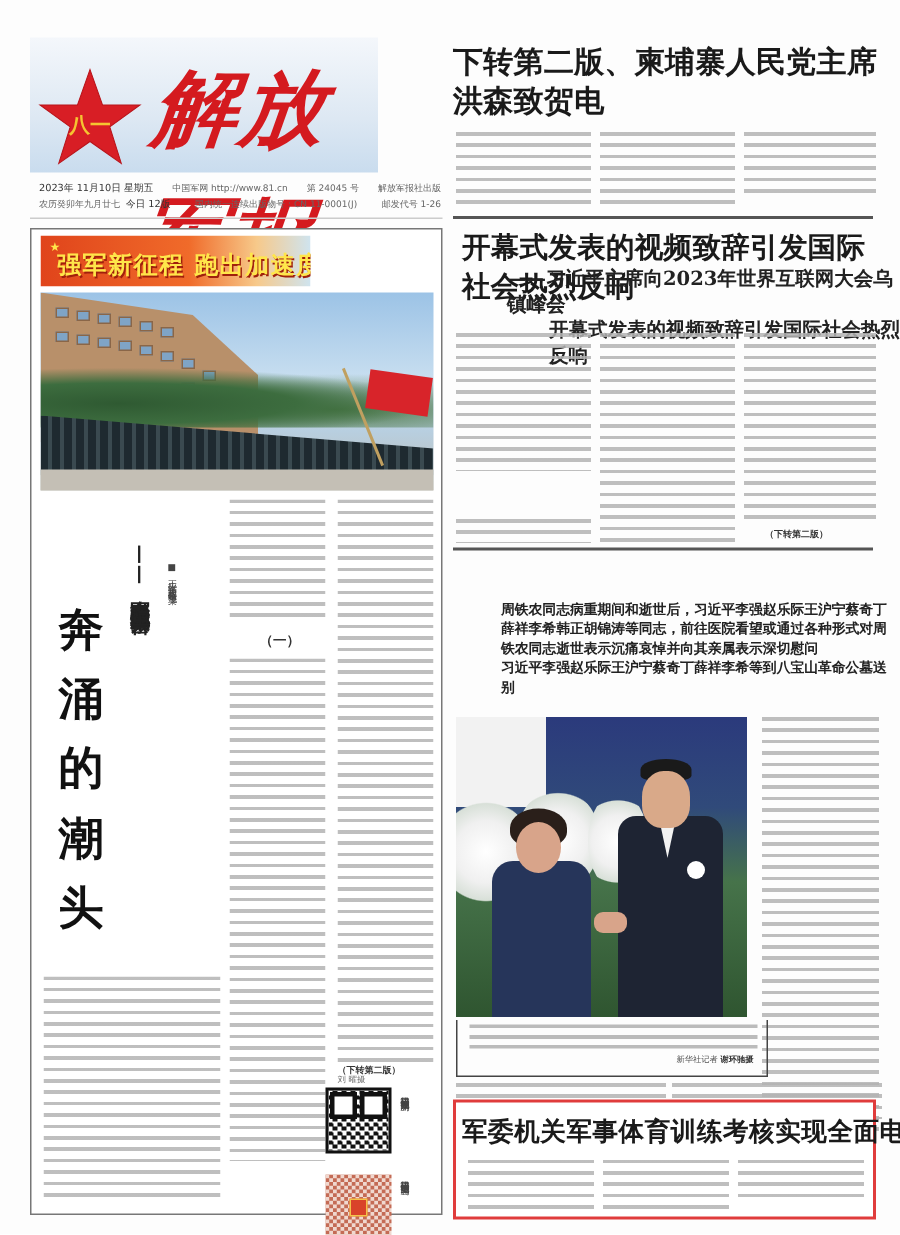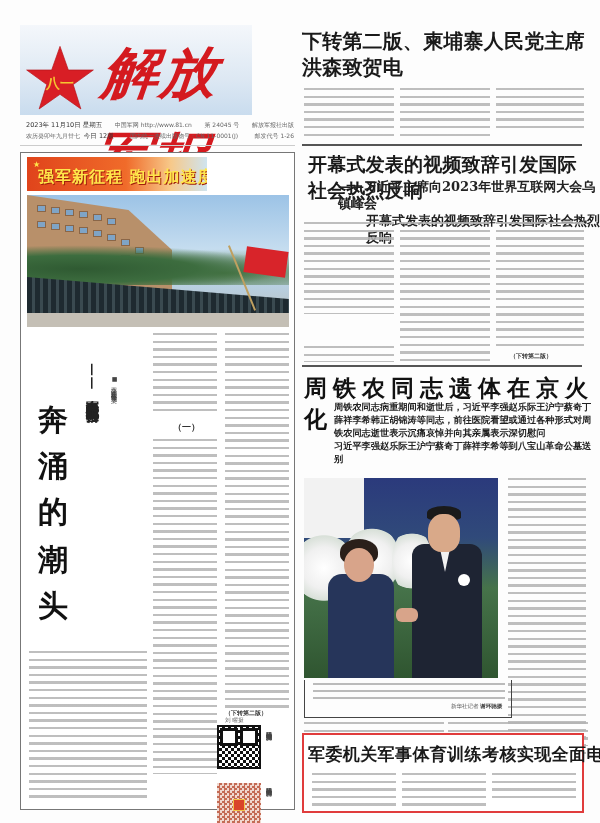--- a/index.html
+++ b/index.html
@@ -231,21 +231,20 @@
     </div>
   <div class="col" style="left:400px;top:222px;width:90px;height:140px">
       <span class="fill"></span>
     </div>
   <div class="col" style="left:496px;top:222px;width:88px;height:128px">
       <span class="fill"></span>
     </div>
   <div class="more" style="left:510px;top:352px">（下转第二版）</div>
   <div class="rule" style="top:365px;width:280px"></div>
 
-  <div class="h3">周铁农同志遗体在京火化</div>
   <div class="h3-sub">
     <div class="indent">周铁农同志病重期间和逝世后，习近平李强赵乐际王沪宁蔡奇丁薛祥李希韩正胡锦涛等同志，前往医院看望或通过各种形式对周铁农同志逝世表示沉痛哀悼并向其亲属表示深切慰问</div>
     <div class="indent">习近平李强赵乐际王沪宁蔡奇丁薛祥李希等到八宝山革命公墓送别</div>
   </div>
 
   <div class="photo2">
     <div class="p2-wall"></div>
     <div class="wreath" style="left:-10px;top:55px;width:60px;height:70px"></div>
     <div class="wreath" style="left:40px;top:48px;width:56px;height:68px"></div>
     <div class="wreath" style="left:88px;top:50px;width:40px;height:66px"></div>

